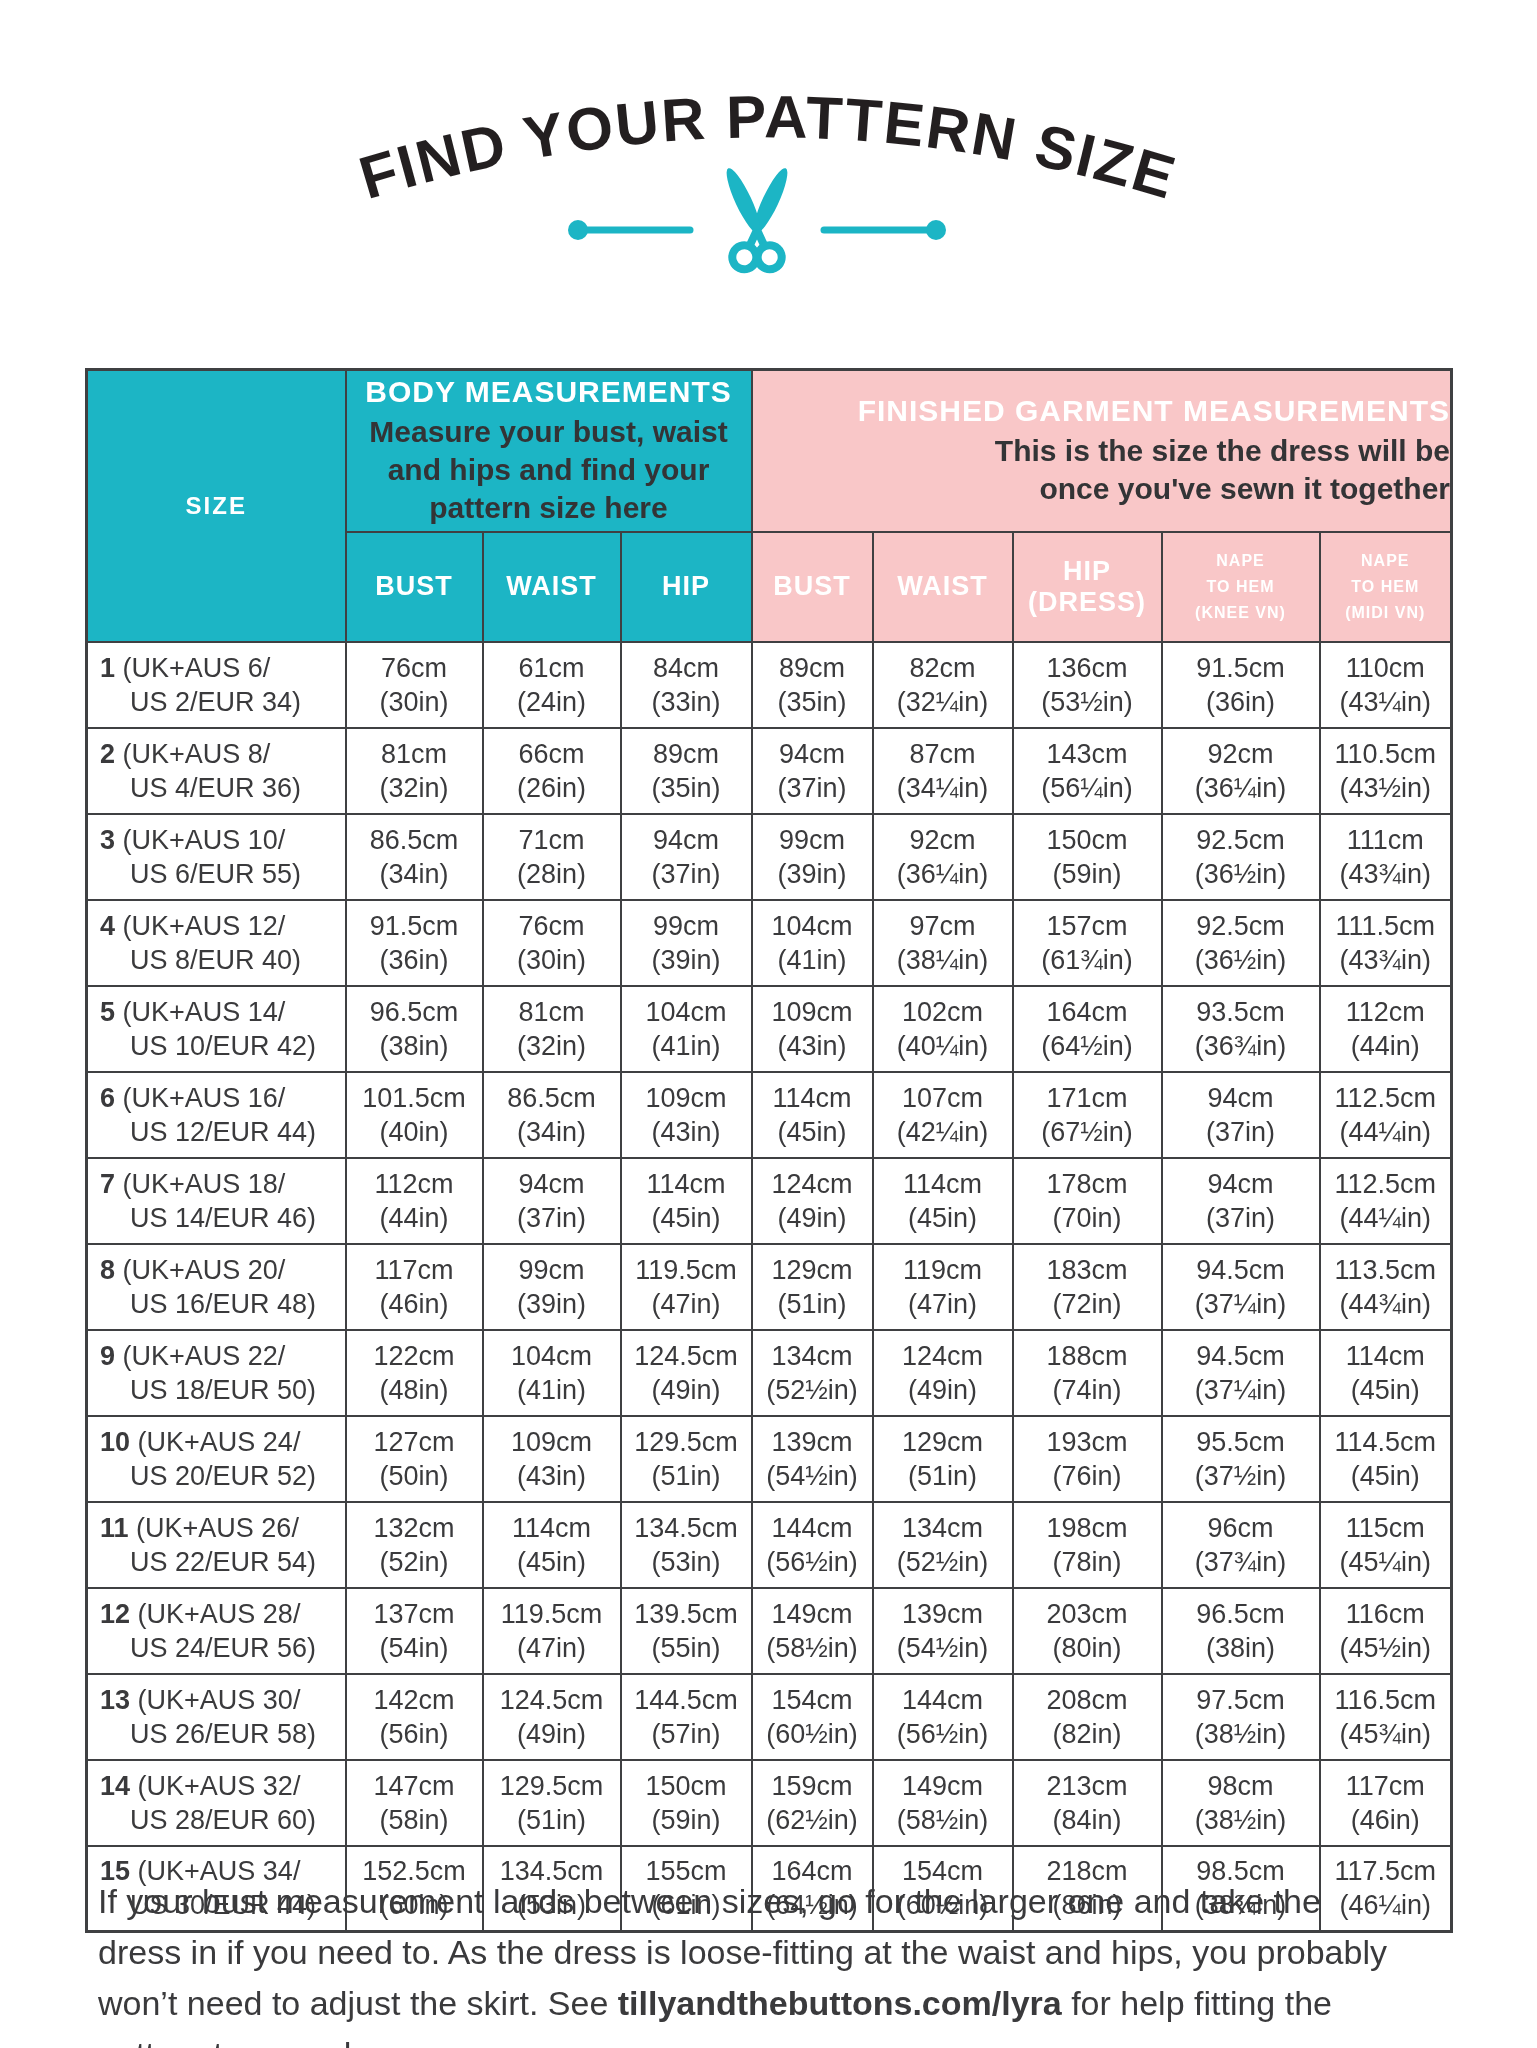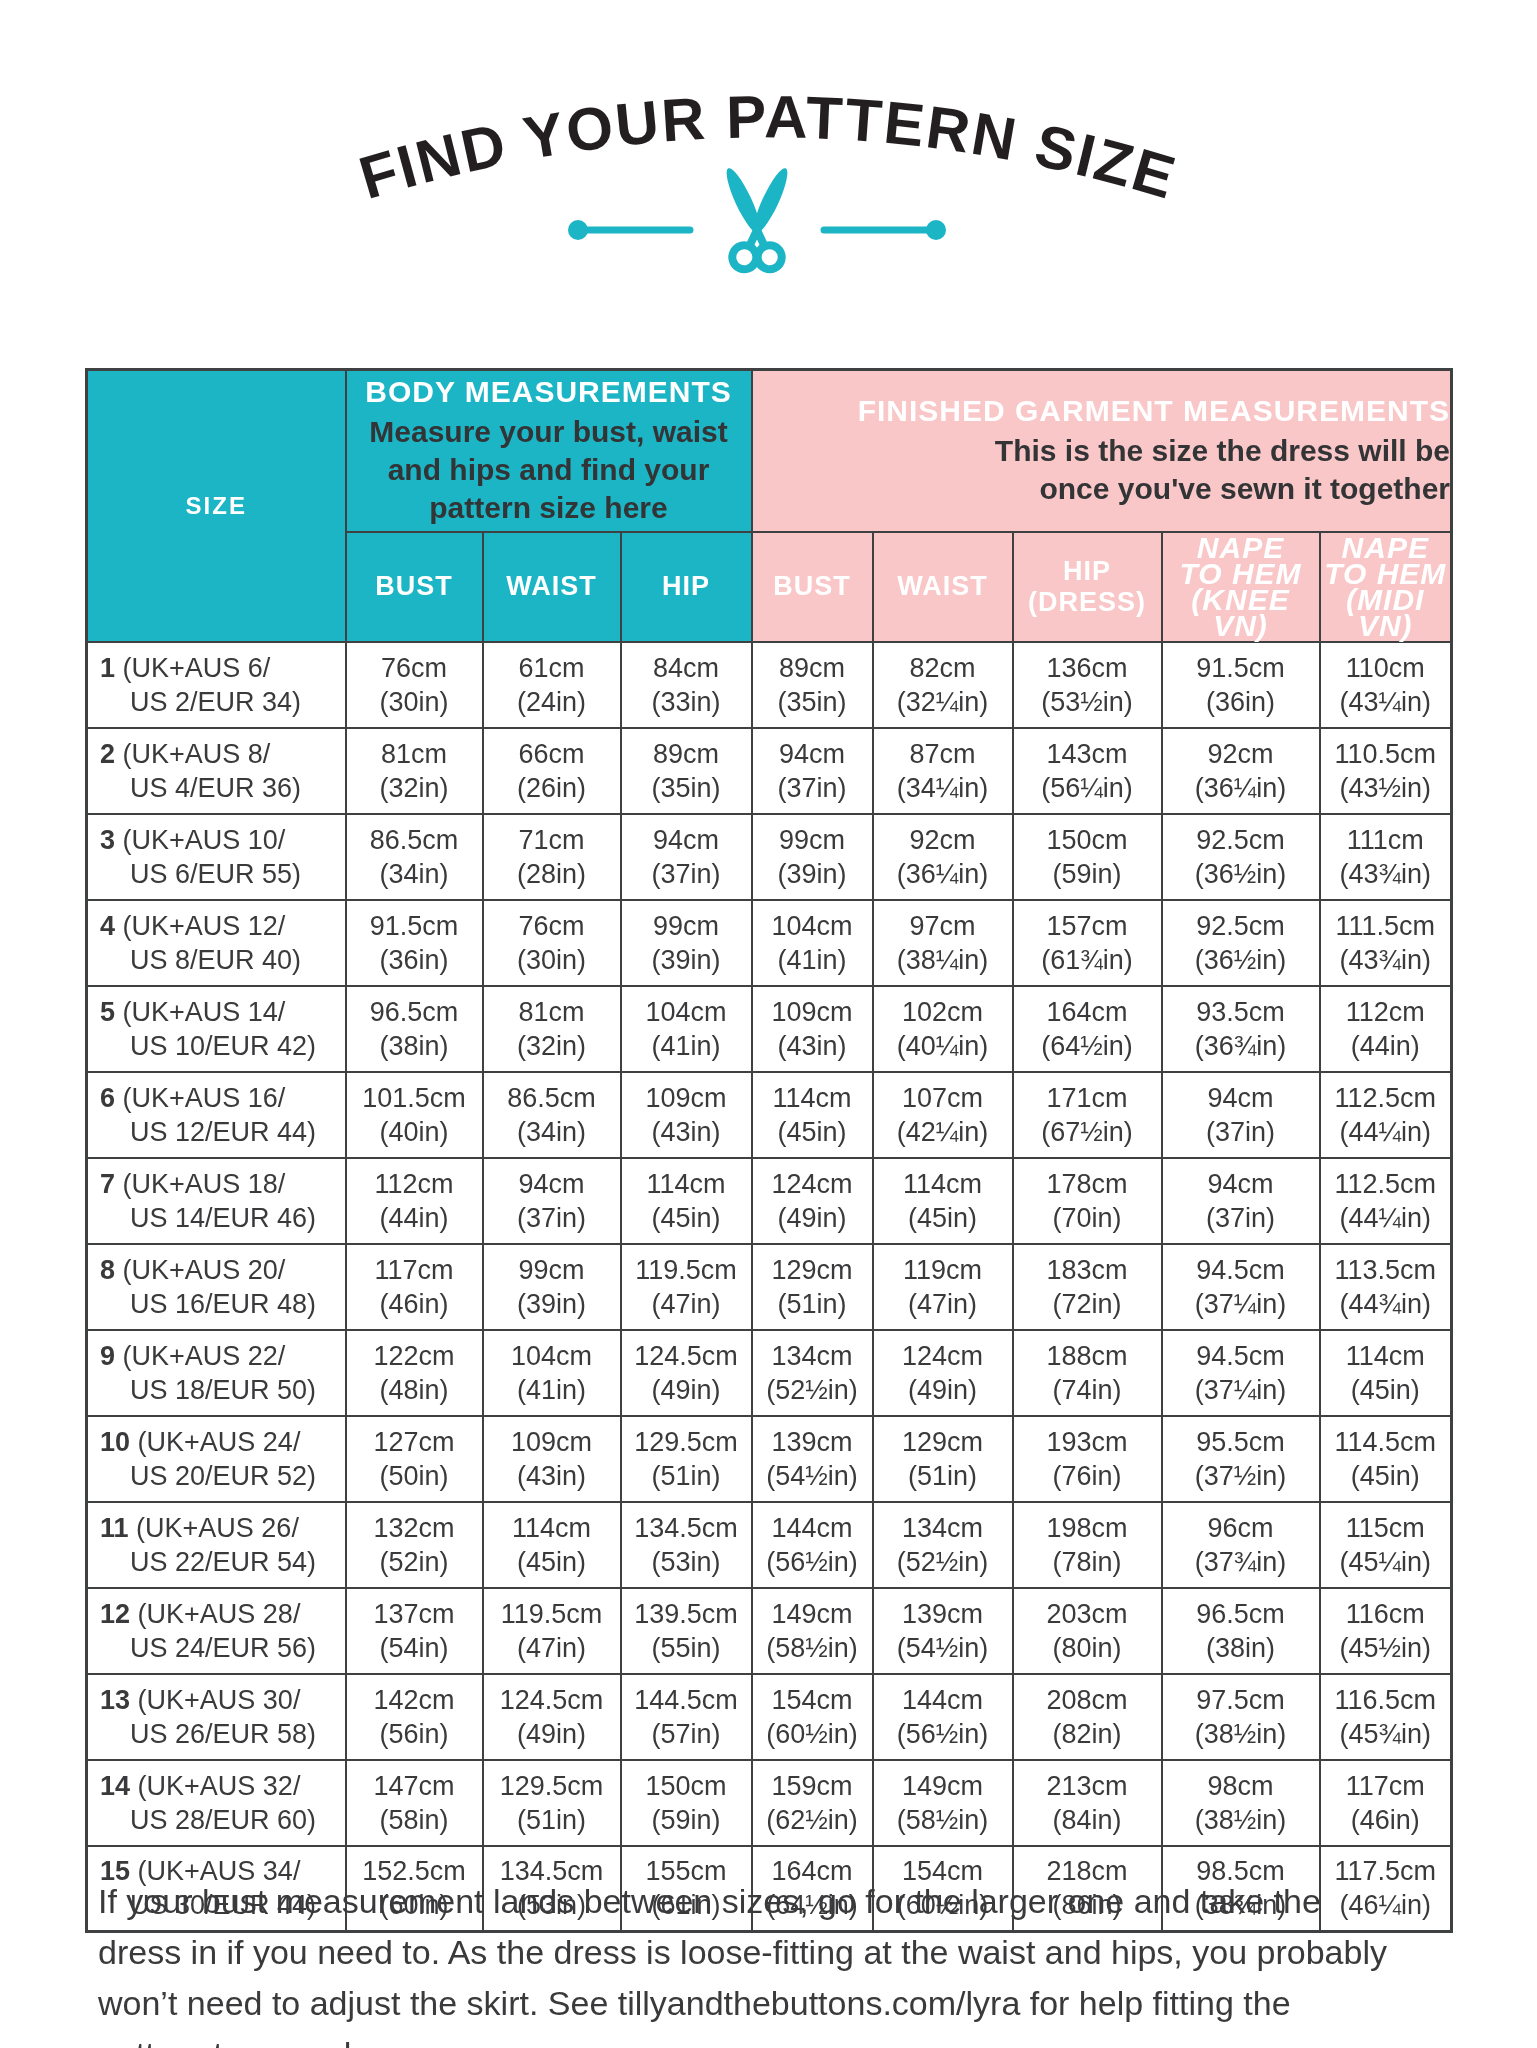--- a/index.html
+++ b/index.html
@@ -30,30 +30,30 @@
   .size-head{background:var(--teal);color:#fff;font-size:24px;font-weight:700;
     letter-spacing:2px;text-align:center;vertical-align:middle;}
   .body-head{background:var(--teal);text-align:center;vertical-align:middle;}
   .garment-head{background:var(--pink);text-align:right;vertical-align:middle;}
   .head-title{color:#fff;font-weight:700;font-size:30px;letter-spacing:1px;margin-bottom:4px;}
   .head-sub{color:#333436;font-size:30px;line-height:38px;white-space:pre-line;}
   .subhead{color:#fff;font-weight:700;font-size:27px;line-height:31px;text-align:center;
     vertical-align:middle;letter-spacing:1px;}
   .subhead.teal{background:var(--teal);}
   .subhead.pink{background:var(--pink);}
-  .subhead.small{font-size:30px;line-height:26px;font-style:italic;}
+  .subhead.small{font-size:16px;line-height:26px;}
   tbody td{font-size:27px;line-height:34px;text-align:center;vertical-align:middle;color:var(--ink);background:#fff;}
   .size-cell{background:#fff;font-weight:400;font-size:27px;line-height:34px;
     text-align:left;vertical-align:middle;padding-left:12px !important;color:var(--ink);}
   .size-cell b{font-weight:700;}
   .size-l2{padding-left:30px;}
   
   .footer{position:absolute;top:1842px;left:98px;width:1300px;font-size:34px;
     line-height:51px;color:var(--ink);}
-  .footer b{font-weight:400;margin-top:20px;}
+  .footer b{font-weight:700;margin-top:20px;}
 </style>
 </head>
 <body>
 
 <div class="page">
 
   <svg class="header-art" width="1537" height="310" viewBox="0 0 1537 310">
     <defs>
       <path id="title-arc" d="M 350 205 Q 768 70 1186 205" fill="none"></path>
     </defs>

